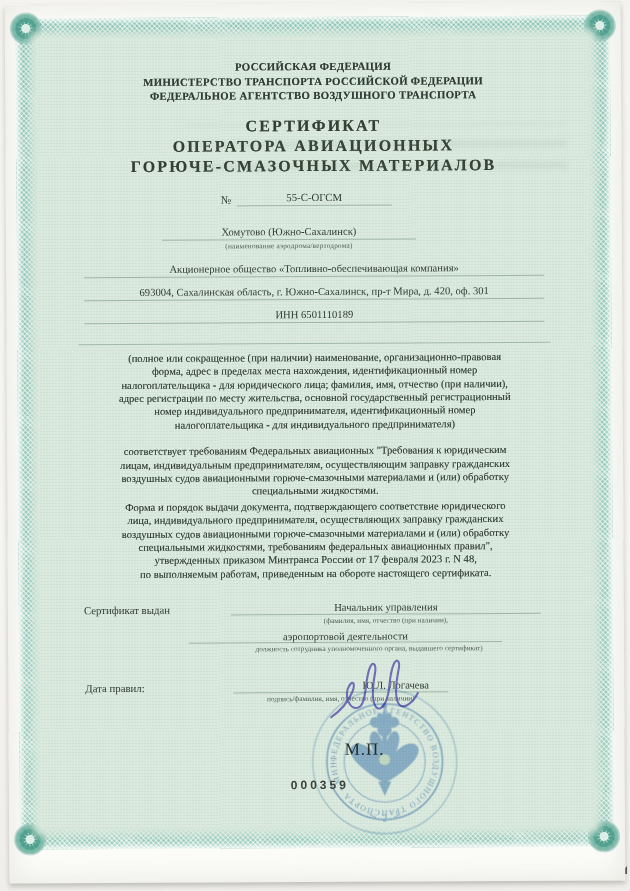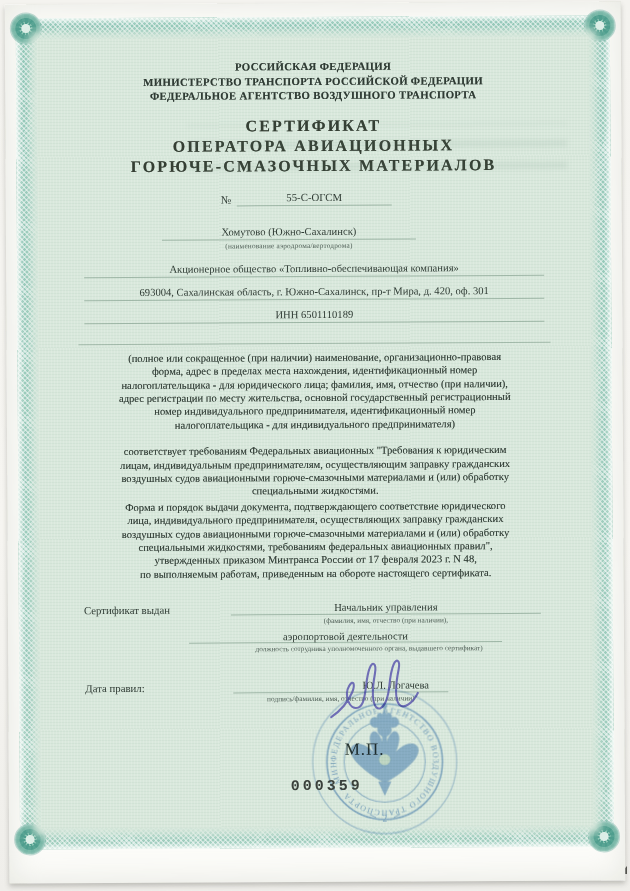--- a/index.html
+++ b/index.html
@@ -86,21 +86,21 @@
   .row2 .fld{width:313px;}
   .row2 .fld .v{line-height:10px;padding-bottom:0;}
 
   .daterow{margin-top:27px;padding-left:45px;}
   .daterow .lbl{width:108px;margin-right:18px;padding-top:1px;}
   .date-fld{width:120px;margin-right:22px;}
   .sig-fld{width:215px;}
   .sig-fld .v{padding-left:110px;}
 
   .mp{position:absolute;left:256px;top:702px;font-size:17px;letter-spacing:1px;margin-left:48px;}
-  .serial{position:absolute;left:250px;top:740px;font-family:Liberation Mono, monospace;font-size:15px;letter-spacing:3px;color:#3a403b;font-weight:600;}
+  .serial{position:absolute;left:250px;top:740px;font-family:Liberation Sans, sans-serif;font-size:12px;letter-spacing:3px;color:#3a403b;font-weight:600;}
 
   .sig{position:absolute;left:282px;top:622px;transform:rotate(-7deg);opacity:.92;}
   .stamp{position:absolute;left:268px;top:648px;width:152px;height:152px;opacity:.92;mix-blend-mode:multiply;filter:blur(.3px);}
 </style>
 </head>
 <body>
 
 <div class="scan">
   <div class="scan-mark"></div>
 </div>

